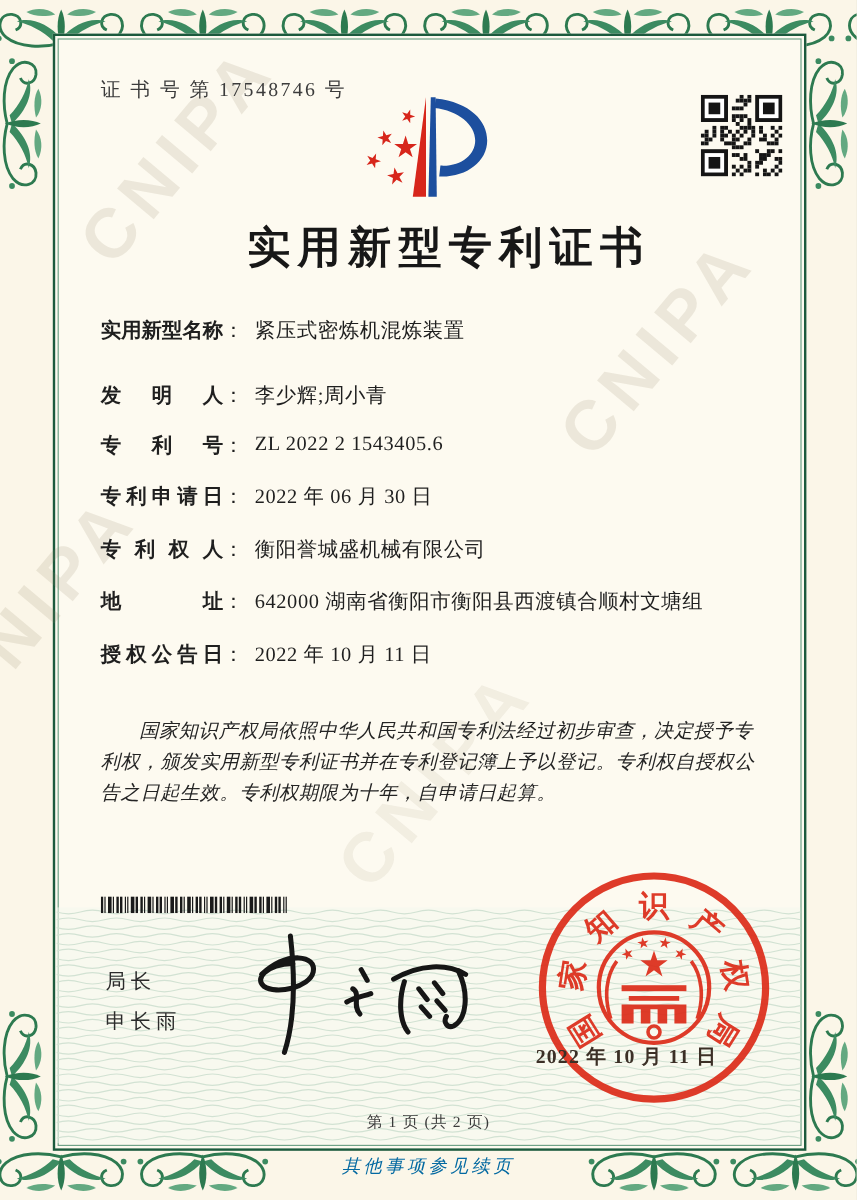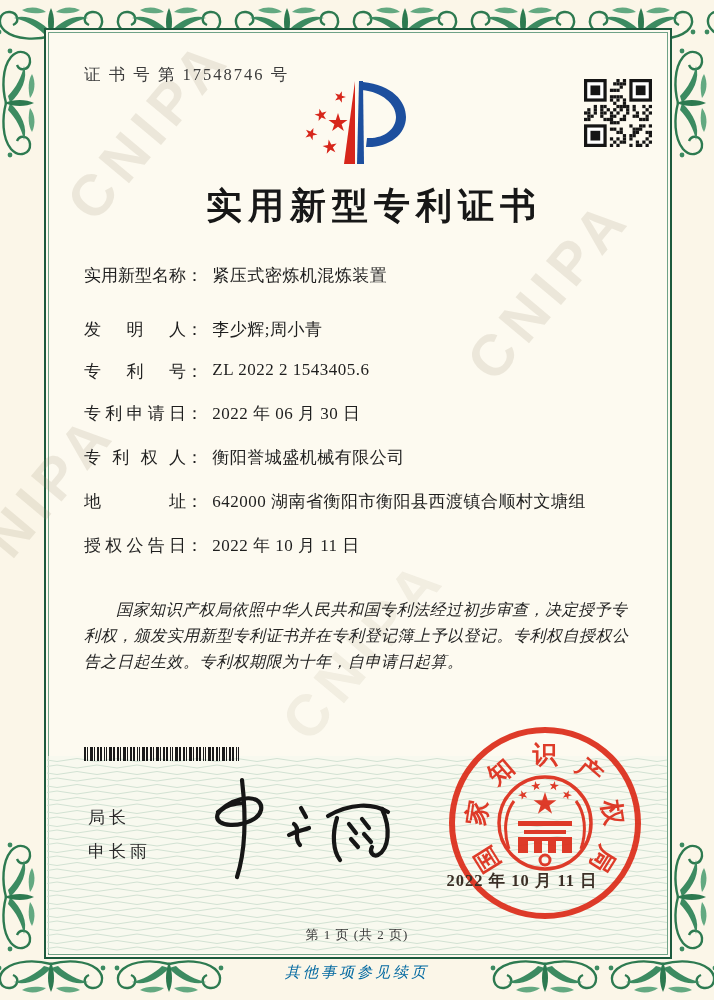--- a/index.html
+++ b/index.html
@@ -11,21 +11,21 @@
   .frame{position:absolute;left:44px;top:28px;width:624px;height:927px;border:2px solid #1c5a3d;z-index:2;background:#fdfaf0;}
   .frame::after{content:"";position:absolute;left:2px;top:2px;right:2px;bottom:2px;border:1px solid #6fa287;}
   
   .wm{position:absolute;z-index:3;font-family:"Liberation Sans",sans-serif;font-weight:bold;
       font-size:58px;letter-spacing:8px;color:rgba(150,135,105,0.16);transform:rotate(-50deg);white-space:nowrap;}
   .content{position:absolute;left:0;top:0;width:714px;height:1000px;z-index:4;}
   .certno{position:absolute;left:84px;top:64px;font-size:16.5px;letter-spacing:2px;color:#3c3c3c;}
   .title{position:absolute;left:0;top:182px;width:714px;text-align:center;font-size:36px;font-weight:bold;
          letter-spacing:6px;color:#171717;padding-left:17px;}
   .frow{position:absolute;left:84px;width:560px;font-size:17px;white-space:nowrap;}
-  .flabel{display:inline-block;width:102px;text-align:justify;text-align-last:justify;vertical-align:top;}
+  .flabel{display:inline-block;width:102px;text-align:justify;text-align-last:justify;vertical-align:top;font-weight:bold;}
   .fcolon{display:inline-block;vertical-align:top;}
   .fvalue{display:inline-block;margin-left:5px;vertical-align:top;letter-spacing:0.5px;}
   .fgroup2{position:absolute;left:292px;top:0;white-space:nowrap;}
   .fgroup2 .flabel{width:88px;}
   .para{position:absolute;left:84px;width:548px;font-size:16px;line-height:1.62;text-indent:2em;
         font-style:italic;color:#242424;letter-spacing:0.5px;margin-top:31px;}
   #guilloche{position:absolute;left:47px;top:756px;z-index:2;}
   #barcode{position:absolute;left:84px;top:747px;z-index:5;}
   .signer{position:absolute;left:88px;font-size:17px;letter-spacing:4px;color:#2b2b2b;z-index:5;}
   #signature{position:absolute;left:190px;top:772px;z-index:5;}

